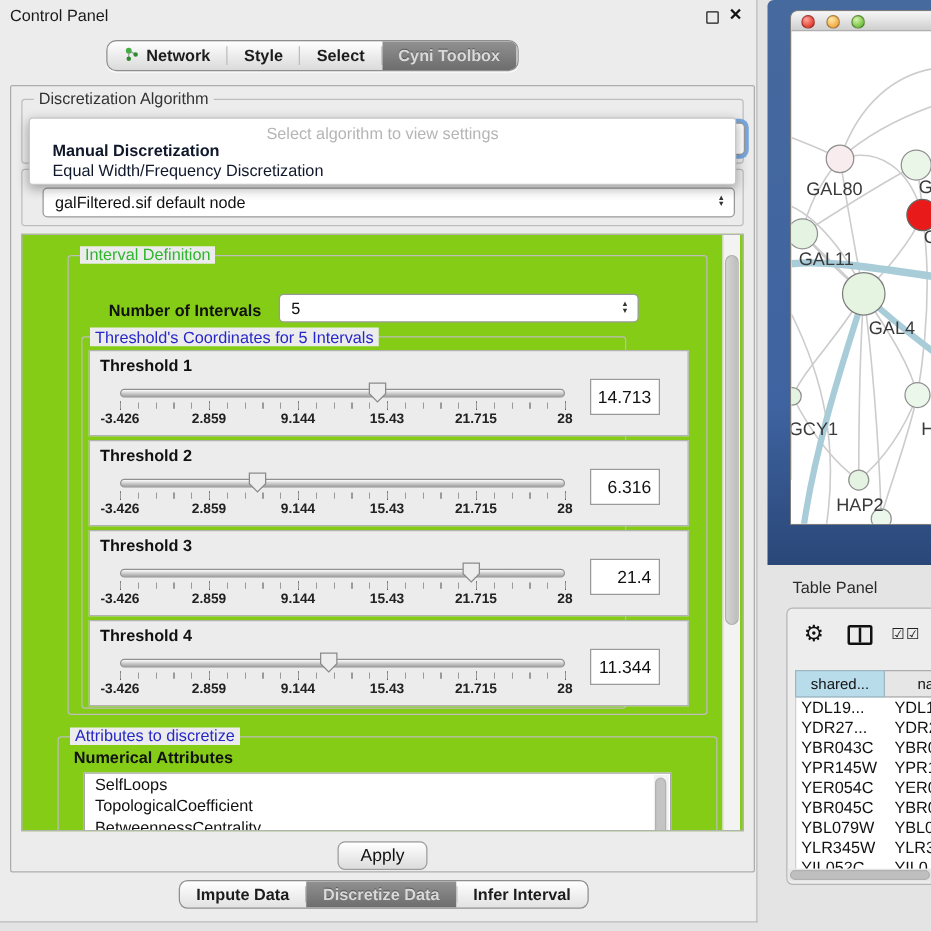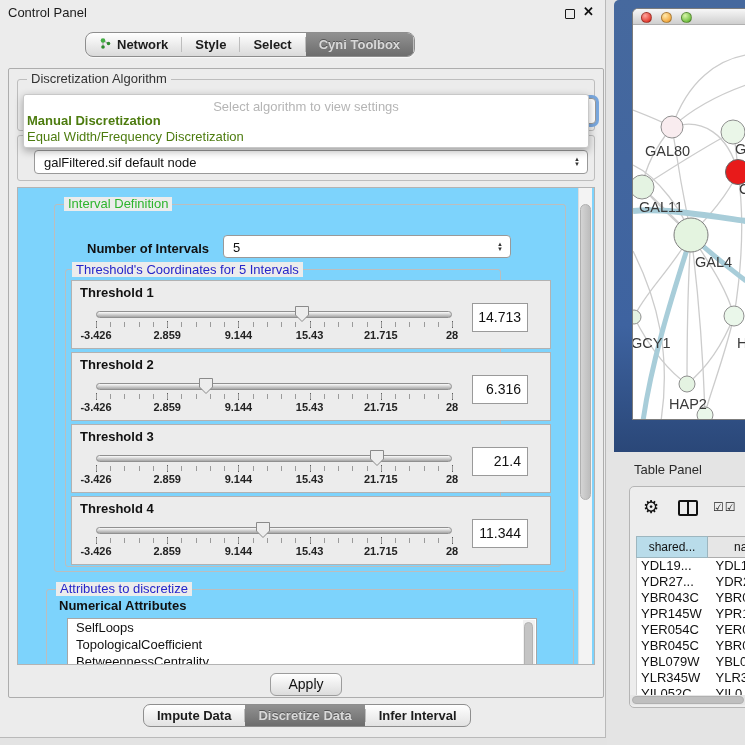--- a/index.html
+++ b/index.html
@@ -46,26 +46,26 @@
   #algo-combo   { left:16px; top:18px; width:562px; height:26px; box-shadow:0 0 0 3px #79a7dd; }
 
   #tabledata-group { left:8px; top:66px; width:578px; height:46px; }
   #tabledata-combo { left:16px; top:14px; width:554px; height:24px; }
 
   
   #algo-popup { position:absolute; left:5px; top:14px; width:566px; height:54px; z-index:20;
     background:#fff; border:1px solid #c8c8c8; border-radius:3px;
     box-shadow:0 3px 9px rgba(0,0,0,.32); font-size:13px; }
   #algo-popup .prompt { padding-top:4px; height:18px; text-align:center; color:#b5b5b5; }
-  #algo-popup .opt { height:16px; line-height:16px; padding-left:3px; color:#4d7c0f; }
+  #algo-popup .opt { height:16px; line-height:16px; padding-left:18px; color:#0f172a; }
   #algo-popup .opt.first { font-weight:bold; }
 
   
   #main-area { position:absolute; left:8px; top:118px; width:578px; height:478px;
-    border:1px solid #b3b3b3; background:#7dd3fc; overflow:hidden; }
+    border:1px solid #b3b3b3; background:#84cc16; overflow:hidden; }
   #main-vscroll { position:absolute; right:2px; top:0; bottom:0; width:14px;
     background:#f3f3f3; border-left:1px solid #dedede; }
   #main-vscroll .thumb { position:absolute; left:1px; top:16px; width:11px; height:296px;
     border-radius:6px; background:linear-gradient(90deg,#d4d4d4,#bdbdbd); border:1px solid #b0b0b0; }
 
   #interval-group { left:36px; top:16px; width:512px; height:368px; }
   #noi-label { position:absolute; left:32px; top:36px; font-size:13px; font-weight:bold; color:#111; }
   #noi-combo { left:168px; top:30px; width:288px; height:23px; }
 
   #thresholds-group { position:absolute; left:10px; top:64px; width:436px; height:298px;

